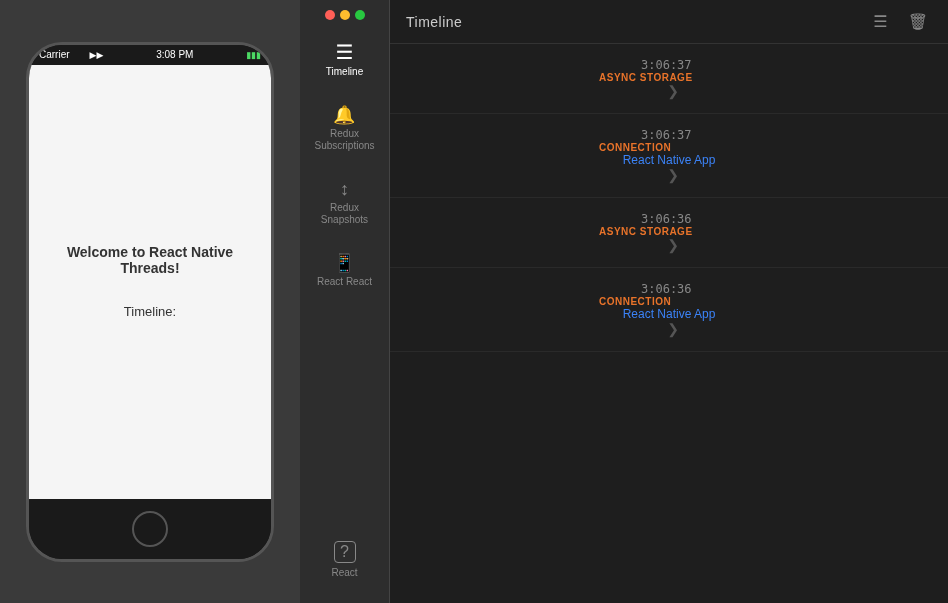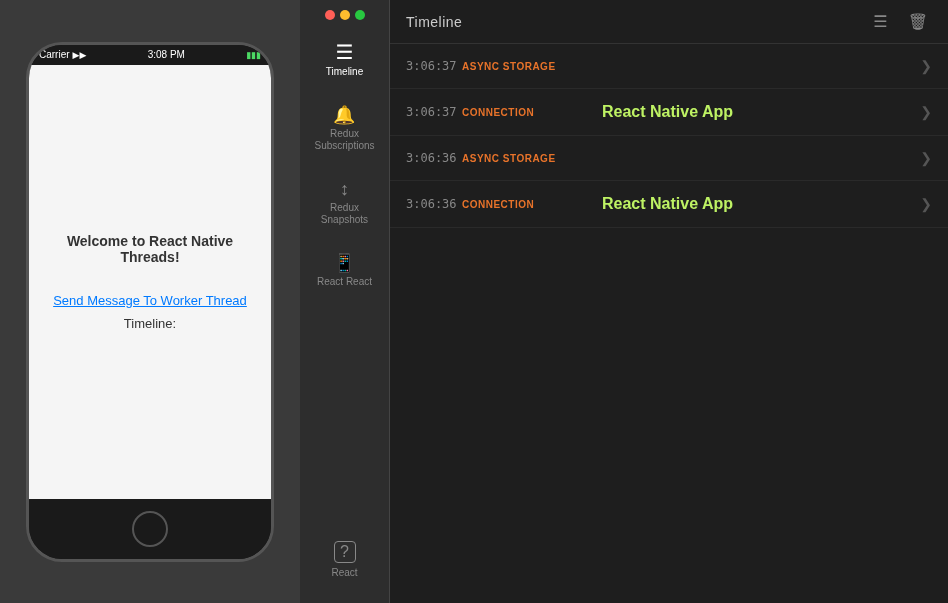--- a/index.html
+++ b/index.html
@@ -43,21 +43,21 @@
       justify-content: space-between;
       padding: 0 10px;
       flex-shrink: 0;
     }
 
     .phone-status-left {
       color: #fff;
       font-size: 10px;
       display: flex;
       align-items: flex-end;
-      gap: 3px;
+      gap: 20px;
     }
 
     .phone-status-center {
       color: #fff;
       font-size: 10px;
     }
 
     .phone-status-right {
       color: #fff;
       font-size: 10px;
@@ -224,44 +224,44 @@
       overflow-y: auto;
     }
 
     .timeline-row {
       display: flex;
       align-items: center;
       padding: 14px 16px;
       border-bottom: 1px solid #2a2a2a;
       cursor: pointer;
       transition: background 0.1s;
+      flex-direction: column;
     }
 
     .timeline-time {
       color: #888;
       font-size: 12px;
       width: 56px;
       flex-shrink: 0;
       font-family: monospace;
     }
 
     .timeline-event-type {
       color: #e8732a;
       font-size: 10px;
       font-weight: 600;
       width: 140px;
       flex-shrink: 0;
       letter-spacing: 0.5px;
     }
 
     .timeline-detail {
-      color: #bef264;
-      font-size: 16px;
-      flex: 1;
-      font-weight: bold;
+      color: #3b82f6;
+      font-size: 12px;
+      flex: 1;
     }
 
     .timeline-chevron {
       color: #555;
       font-size: 14px;
       margin-left: 8px;
     }
   </style>
 </head>
 <body>
@@ -275,21 +275,20 @@
         <span style="font-size:9px;">▶▶</span>
       </div>
       <div class="phone-status-center">3:08 PM</div>
       <div class="phone-status-right">
         <span style="color:#4cd964;font-size:9px;">▮▮▮</span>
       </div>
     </div>
 
     <div class="phone-screen">
       <div class="phone-welcome">Welcome to React Native Threads!</div>
-      <div class="phone-link">Send Message To Worker Thread</div>
       <div class="phone-messages">Timeline:</div>
     </div>
 
     <div class="phone-bottom">
       <div class="home-button"></div>
     </div>
   </div>
 </div>
 
 <div class="sidebar">

